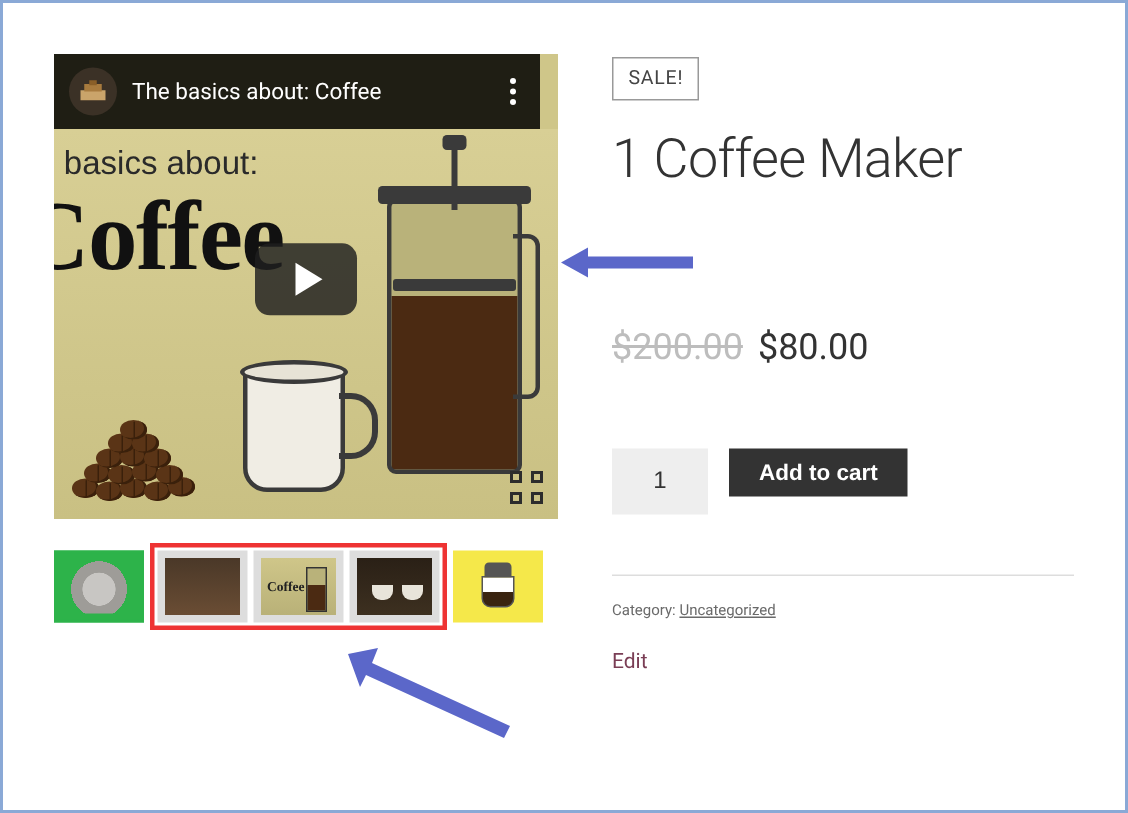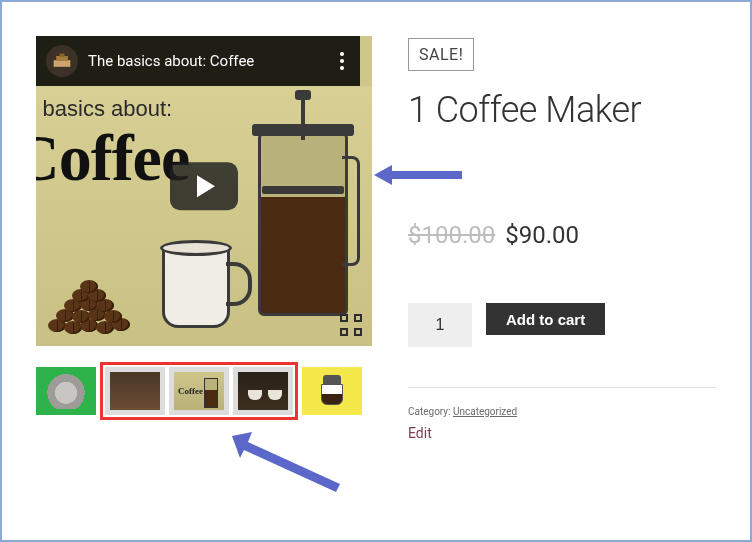--- a/index.html
+++ b/index.html
@@ -187,21 +187,21 @@
 
   
   .arrow {
     position:absolute; pointer-events:none;
   }
   .arrow svg { overflow:visible; }
 
   
   .sale-badge {
     display:inline-block; border:1px solid #999; padding:6px 10px;
-    font-size:16px; color:#444; letter-spacing:0.5px;
+    font-size:13px; color:#444; letter-spacing:0.5px;
   }
   .product-title {
     margin-top:18px; font-size:36px; font-weight:300; color:#333;
     letter-spacing:-0.5px;
   }
   .price-row {
     margin-top:90px; font-size:24px; color:#333;
   }
   .old-price { color:#bdbdbd; text-decoration:line-through; margin-right:10px; }
   .cart-row {
@@ -216,21 +216,21 @@
     border:none; font-size:15px; font-weight:600; cursor:pointer;
   }
   .divider {
     margin-top:40px; border:none; border-top:1px solid #ddd;
   }
   .cat-row {
     margin-top:18px; font-size:10px; color:#6a6a6a;
   }
   .cat-row a { color:#6a6a6a; text-decoration:underline; cursor:pointer; }
   .edit-link {
-    margin-top:8px; font-size:14px; color:#7a3e55; cursor:pointer;
+    margin-top:20px; font-size:14px; color:#7a3e55; cursor:pointer;
     display:inline-block;
   }
 </style>
 </head>
 <body>
 
 <div class="frame">
   <div class="content">
 
     <div class="left-col">
@@ -322,21 +322,21 @@
               </div>
             </div>
           </div>
       </div>
     </div>
 
     <div class="right-col">
       <span class="sale-badge">SALE!</span>
       <h1 class="product-title">1 Coffee Maker</h1>
       <div class="price-row">
-        <span class="old-price">$100.00</span><span>$90.00</span>
+        <span class="old-price">$200.00</span><span>$80.00</span>
       </div>
       <div class="cart-row">
         <input class="qty" value="1" style="">
         <button class="add-cart">Add to cart</button>
       </div>
       <hr class="divider">
       <div class="cat-row">
         <span>Category: </span><a>Uncategorized</a>
       </div>
       <span class="edit-link">Edit</span>

